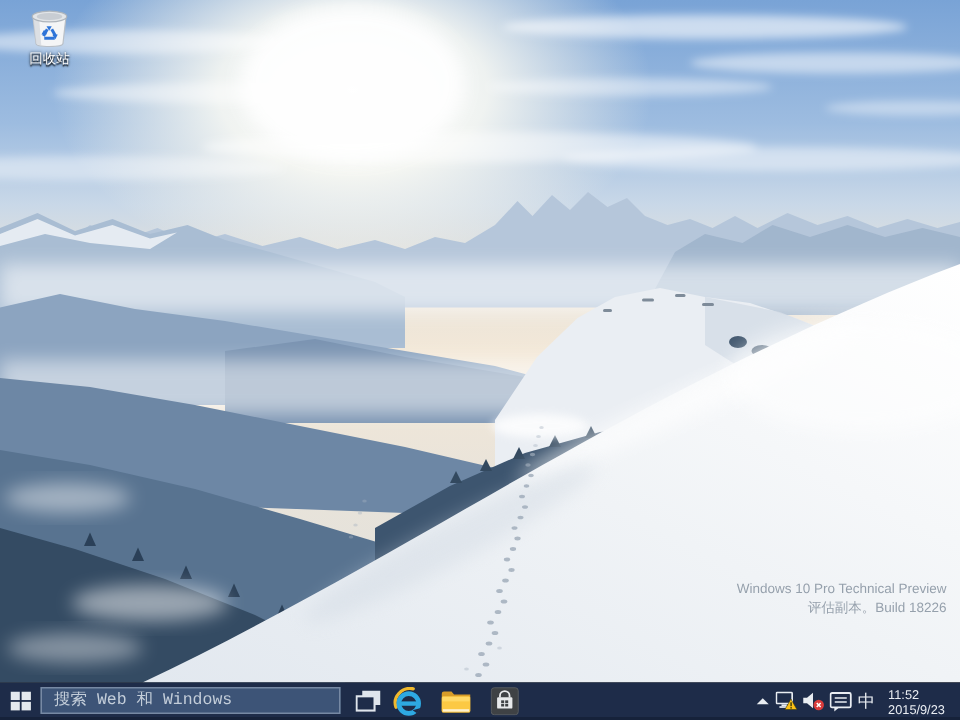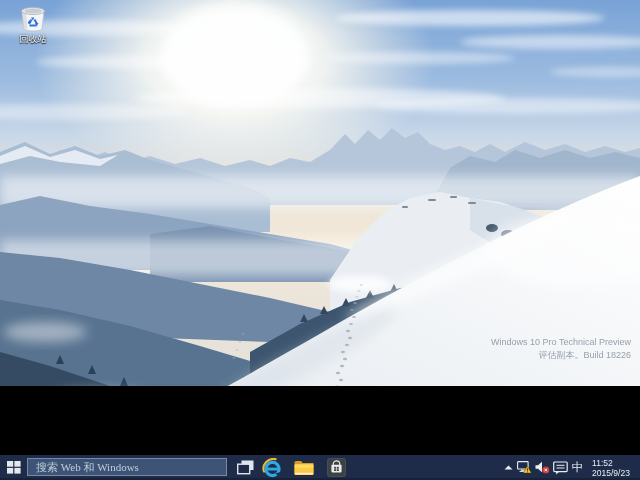--- a/index.html
+++ b/index.html
@@ -2,48 +2,48 @@
 <html><head>
 <meta charset="utf-8">
 <style>
   html,body{margin:0;padding:0;}
   body{
     width:640px;height:480px;overflow:hidden;position:relative;
     font-family:"Liberation Sans","DejaVu Sans",sans-serif;
     background:#000;
   }
   
-  .desktop{position:absolute;left:0;top:0;width:640px;height:386px;overflow:hidden;}
+  .desktop{position:absolute;left:0;top:0;width:640px;height:455px;overflow:hidden;}
   .wallpaper{position:absolute;left:0;top:0;}
   .recycle-bin{position:absolute;left:10px;top:3px;width:46px;text-align:center;cursor:default;}
   .recycle-bin .ico{display:block;margin:0 auto;}
   .recycle-label{
     margin-top:1px;font-size:9px;line-height:11px;color:#fff;
     text-shadow:0 1px 1px rgba(0,0,0,.95),0 0 2px rgba(0,0,0,.8);
   }
   .watermark{
-    position:absolute;right:9px;bottom:24px;text-align:right;
+    position:absolute;right:9px;bottom:43px;text-align:right;
     font-size:9px;line-height:13px;color:#95a0ac;
     text-shadow:0 0 1px rgba(255,255,255,.55);
   }
   
   .taskbar{
     position:absolute;left:0;bottom:0;width:640px;height:25px;
     background:#1e2c49;box-shadow:inset 0 -2px 0 #16223a;z-index:5;
   }
   .tb-btn{position:absolute;top:0;height:25px;display:flex;align-items:center;justify-content:center;}
   .start-btn{left:0;width:27px;}
   .search-box{
     position:absolute;left:27px;top:3px;width:200px;height:18px;
     background:#3d5477;border:1px solid #7789a4;box-sizing:border-box;
     display:flex;align-items:center;
   }
   .search-box input{
     width:100%;background:transparent;border:0;outline:none;
-    font-family:Liberation Serif, serif;font-size:11px;color:#c3cdd9;padding:0 4px 0 8px;
+    font-family:Liberation Mono, monospace;font-size:11px;color:#c3cdd9;padding:0 4px 0 8px;
   }
   .search-box input::placeholder{color:#c3cdd9;opacity:1;}
   .btn-taskview{left:232px;width:26px;}
   .btn-ie{left:258px;width:28px;}
   .btn-explorer{left:290px;width:28px;}
   .btn-store{left:322px;width:28px;}
   .tray{
     position:absolute;right:0;top:0;height:25px;display:flex;align-items:center;
     padding-right:4px;
   }

